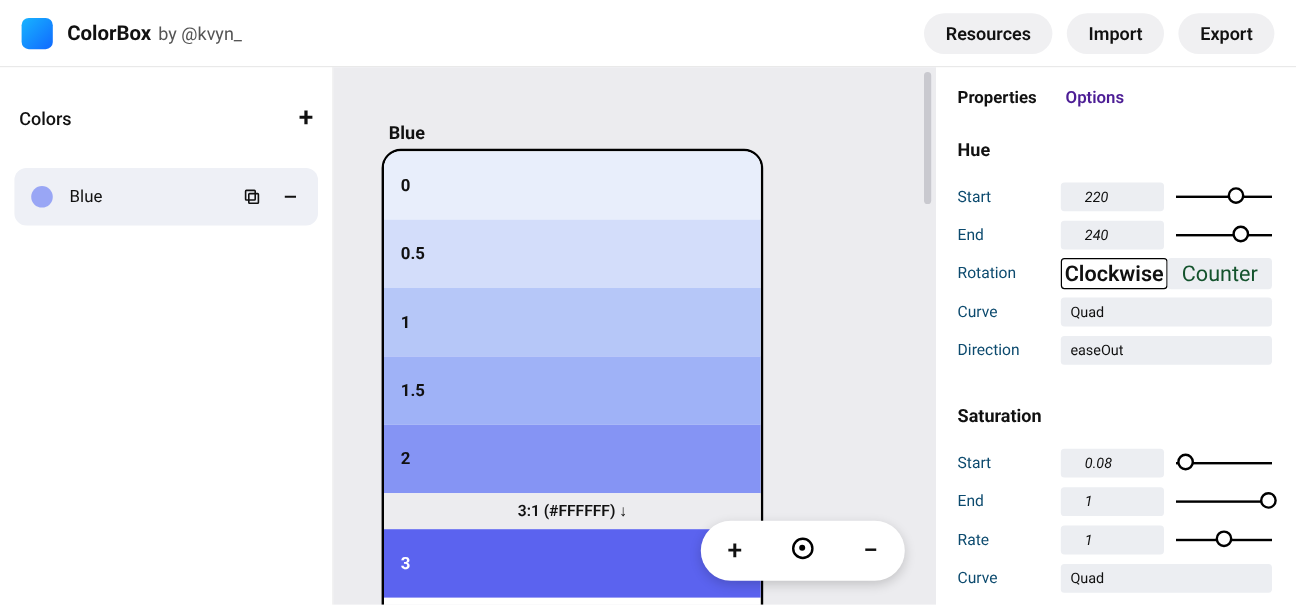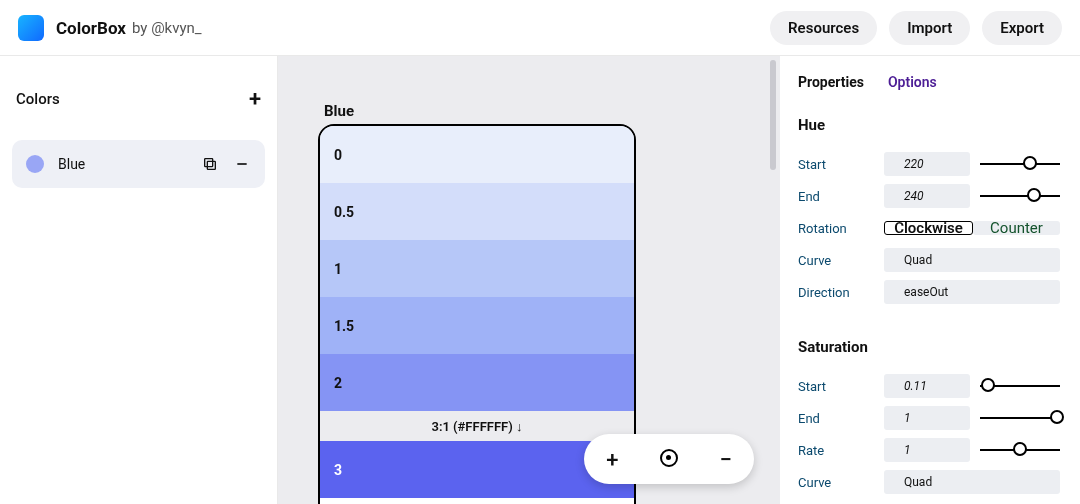--- a/index.html
+++ b/index.html
@@ -45,26 +45,26 @@
   .zoom-target { width:18px; height:18px; border:2.5px solid #000; border-radius:50%; position:relative; display:inline-block; }
   .zoom-target::after { content:""; position:absolute; width:5px; height:5px; background:#000; border-radius:50%; top:4px; left:4px; }
 
   
   .tabs { display:flex; gap:24px; font-size:14px; font-weight:700; margin-bottom:26px; }
   .tab-inactive { color:#4c1d95; font-weight:600; }
   .section-title { font-size:15px; font-weight:700; margin-bottom:14px; }
   .prop-row { display:flex; align-items:center; height:32px; font-size:13px; }
   .prop-label { width:86px; color:#0c4a6e; }
   .num-box { width:86px; height:24px; background:#eceef2; border-radius:3px; font-size:12px; display:flex; align-items:center; padding:0 20px;font-style:italic; }
-  .wide-box { flex:1; height:24px; background:#eceef2; border-radius:3px; font-size:12px; display:flex; align-items:center; padding:0 20px; }
+  .wide-box { flex:1; height:24px; background:#eceef2; border-radius:3px; font-size:12px; display:flex; align-items:center; padding:0 8px; }
   .slider { flex:1; margin-left:10px; position:relative; height:24px; }
   .slider .track { position:absolute; left:0; right:0; top:11px; height:2px; background:#000; }
   .slider .knob  { position:absolute; top:4px; width:14px; height:14px; border:2px solid #000; border-radius:50%; background:#fff; transform:translateX(-50%); }
   .toggle-pair { display:flex; flex:1; }
-  .toggle-btn { flex:1; height:14px; font-size:15px; display:flex; align-items:center; justify-content:center; }
+  .toggle-btn { flex:1; height:26px; font-size:18px; display:flex; align-items:center; justify-content:center; }
   .toggle-active   { border:1.5px solid #000; border-radius:3px; font-weight:600; }
   .toggle-inactive { background:#eceef2; border-radius:3px; color:#14532d; }
   .section-gap { height:30px; }
 </style>
 </head>
 <body>
 
 <div class="header">
   <div class="logo"></div>
   <div class="app-title">ColorBox</div>
@@ -170,21 +170,21 @@
     <div class="prop-row">
       <span class="prop-label">Direction</span>
       <span class="wide-box">easeOut</span>
     </div>
 
     <div class="section-gap"></div>
     <div class="section-title">Saturation</div>
 
     <div class="prop-row">
       <span class="prop-label">Start</span>
-      <span class="num-box">0.11</span>
+      <span class="num-box">0.08</span>
       <span class="slider">
           <span class="track"></span>
           <span class="knob" style="left:10%"></span>
         </span>
     </div>
     <div class="prop-row">
       <span class="prop-label">End</span>
       <span class="num-box">1</span>
       <span class="slider">
           <span class="track"></span>

